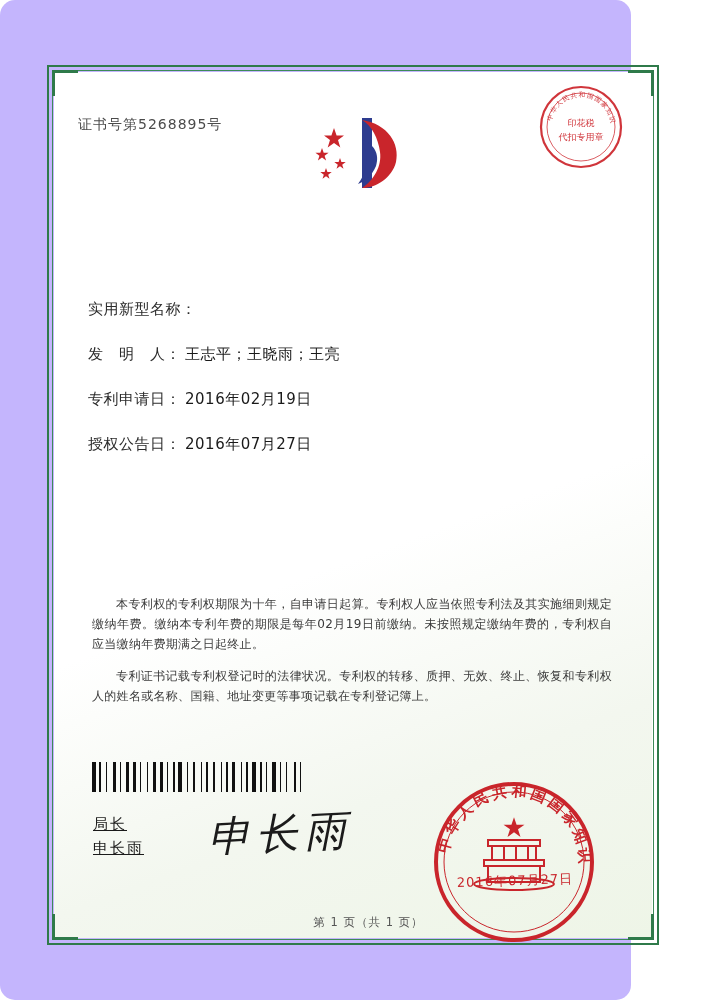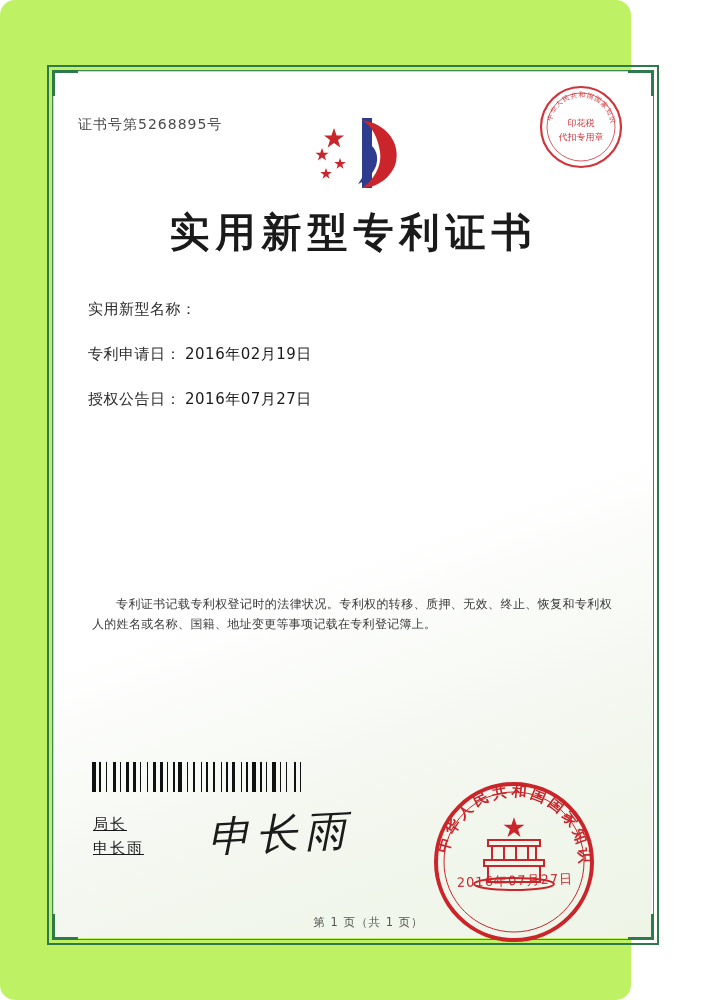--- a/index.html
+++ b/index.html
@@ -10,21 +10,21 @@
   body {
     width: 707px;
     height: 1000px;
     font-family: "DejaVu Sans", sans-serif;
     overflow: hidden;
   }
   .page {
     position: relative;
     width: 631px;
     height: 1000px;
-    background: #bef264;
+    background: #c4b5fd;
     border-radius: 15px;
   }
   
   .border-outer {
     position: absolute;
     left: 47px;
     top: 65px;
     width: 612px;
     height: 880px;
     border: 2px solid #2f7a4a;
@@ -250,37 +250,41 @@
       <circle cx="43" cy="43" r="34" fill="none" stroke="#d0353b" stroke-width="0.8"></circle>
       <path id="arcTop" d="M 13 43 A 30 30 0 0 1 73 43" fill="none"></path>
       <text font-size="6.6" fill="#d0353b" letter-spacing="1.2" font-family="DejaVu Sans, sans-serif">
         <textPath href="#arcTop" startOffset="6%">中华人民共和国国家知识产权局</textPath>
       </text>
       <text x="43" y="42" text-anchor="middle" font-size="9" fill="#d0353b" font-family="DejaVu Sans, sans-serif">印花税</text>
       <text x="43" y="56" text-anchor="middle" font-size="9" fill="#d0353b" font-family="DejaVu Sans, sans-serif">代扣专用章</text>
     </svg>
   </div>
 
-  <div class="title">实用新型专利证书</div>
 
   <div class="fields">
     <div class="field-row">
       <span class="field-label">实用新型名称：</span>
     </div>
     <div class="field-row">
+      <span class="field-label">发　明　人：</span>
+      <span class="field-value">王志平；王晓雨；王亮</span>
+    </div>
+    <div class="field-row">
       <span class="field-label">专利申请日：</span>
       <span class="field-value">2016年02月19日</span>
     </div>
     <div class="field-row">
       <span class="field-label">授权公告日：</span>
       <span class="field-value">2016年07月27日</span>
     </div>
   </div>
 
   <div class="paragraphs">
+    <p class="para">本专利权的专利权期限为十年，自申请日起算。专利权人应当依照专利法及其实施细则规定缴纳年费。缴纳本专利年费的期限是每年02月19日前缴纳。未按照规定缴纳年费的，专利权自应当缴纳年费期满之日起终止。</p>
     <p class="para">专利证书记载专利权登记时的法律状况。专利权的转移、质押、无效、终止、恢复和专利权人的姓名或名称、国籍、地址变更等事项记载在专利登记簿上。</p>
   </div>
 
   <div class="barcode">
       <i style="width: 4.65px; margin-right: 1.4px;"></i>
       <i style="width: 1.55px; margin-right: 1.4px; background: transparent;"></i>
       <i style="width: 1.55px; margin-right: 1.4px;"></i>
       <i style="width: 3.1px; margin-right: 1.4px; background: transparent;"></i>
       <i style="width: 1.55px; margin-right: 1.4px;"></i>
       <i style="width: 4.65px; margin-right: 1.4px; background: transparent;"></i>

